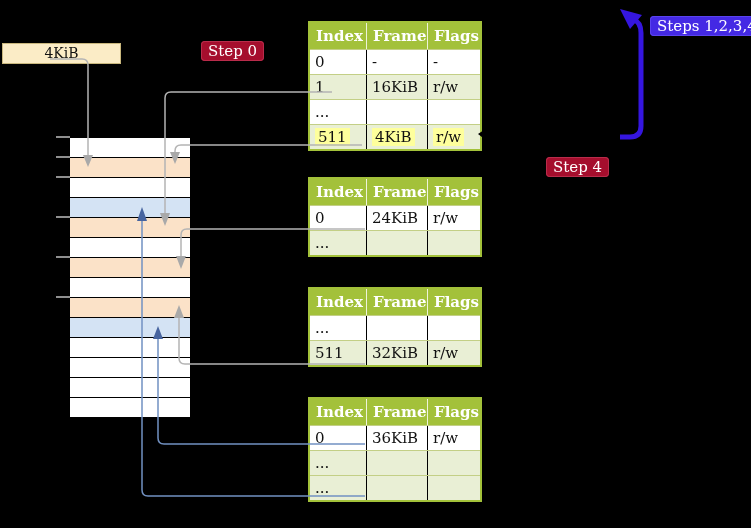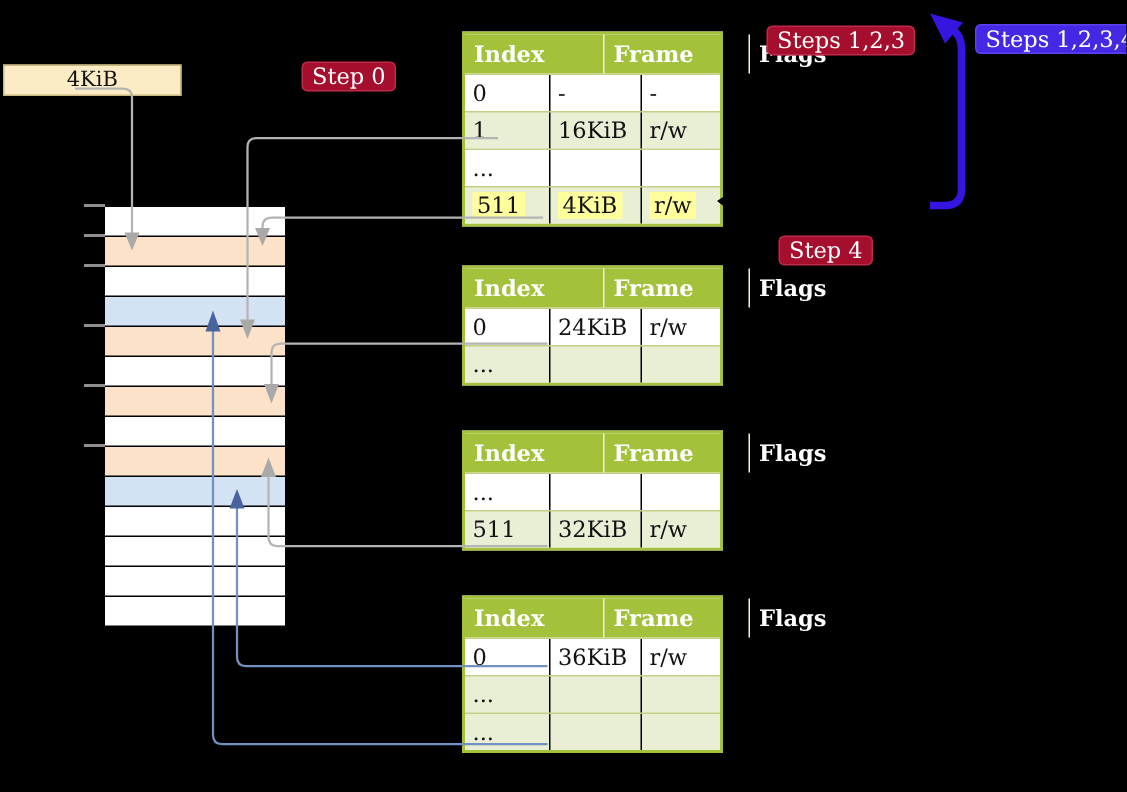--- a/index.html
+++ b/index.html
@@ -13,21 +13,21 @@
 
   
   .memory-strip{position:absolute;left:70px;top:137px;width:120px;border-top:1px solid #000;}
   .memory-row{height:19px;border-bottom:1px solid #000;}
   .tick{position:absolute;left:56px;width:14px;height:2px;background:#8f8f8f;}
 
   
   .pt-table{position:absolute;left:308px;width:174px;border:2px solid var(--green);
     box-sizing:border-box;background:#fff;}
   .pt-header{display:grid;grid-template-columns:56px 61px 53px;background:var(--green);
-    height:26px;box-sizing:border-box;gap:36px;}
+    height:26px;box-sizing:border-box;}
   .pt-header .cell{color:#fff;font-weight:bold;font-size:15px;line-height:26px;
     padding-left:6px;box-sizing:border-box;}
   .pt-header .cell + .cell{border-left:1px solid #eef3da;}
   .pt-row{display:grid;grid-template-columns:56px 61px 53px;height:25px;box-sizing:border-box;
     border-top:1px solid var(--sep);}
   .pt-row.shaded{background:var(--rowalt);}
   .pt-row .cell{font-size:15px;line-height:24px;padding-left:5px;color:#111;
     box-sizing:border-box;white-space:nowrap;}
   .pt-row .cell + .cell{border-left:1px solid #000;}
   .hl{background:var(--yellow);padding:0 3px;}
@@ -157,23 +157,22 @@
         <div class="cell"></div>
       </div>
       <div class="pt-row shaded">
         <div class="cell">...</div>
         <div class="cell"></div>
         <div class="cell"></div>
       </div>
     </div>
 
   <div class="badge red" style="left:201px;top:41px">Step 0</div>
-  <div class="badge red" style="left:511px;top:17px">Steps 1,2,3</div>
   <div class="badge blue" style="left:650px;top:16px">Steps 1,2,3,4</div>
-  <div class="badge red" style="left:519px;top:157px">Step 4</div>
+  <div class="badge red" style="left:546px;top:157px">Step 4</div>
 
   <svg id="overlay" width="751" height="528">
 
     <path class="c-gray" d="M 50 59 H 82 Q 88 59 88 65 V 156"></path>
     <polygon class="h-gray" points="83,155 93,155 88,167"></polygon>
 
     <path class="c-gray" d="M 332 92 H 171 Q 165 92 165 98 V 214"></path>
     <polygon class="h-gray" points="160,213 170,213 165,226"></polygon>
 
     <path class="c-gray" d="M 362 145 H 181 Q 175 145 175 151 V 153"></path>

